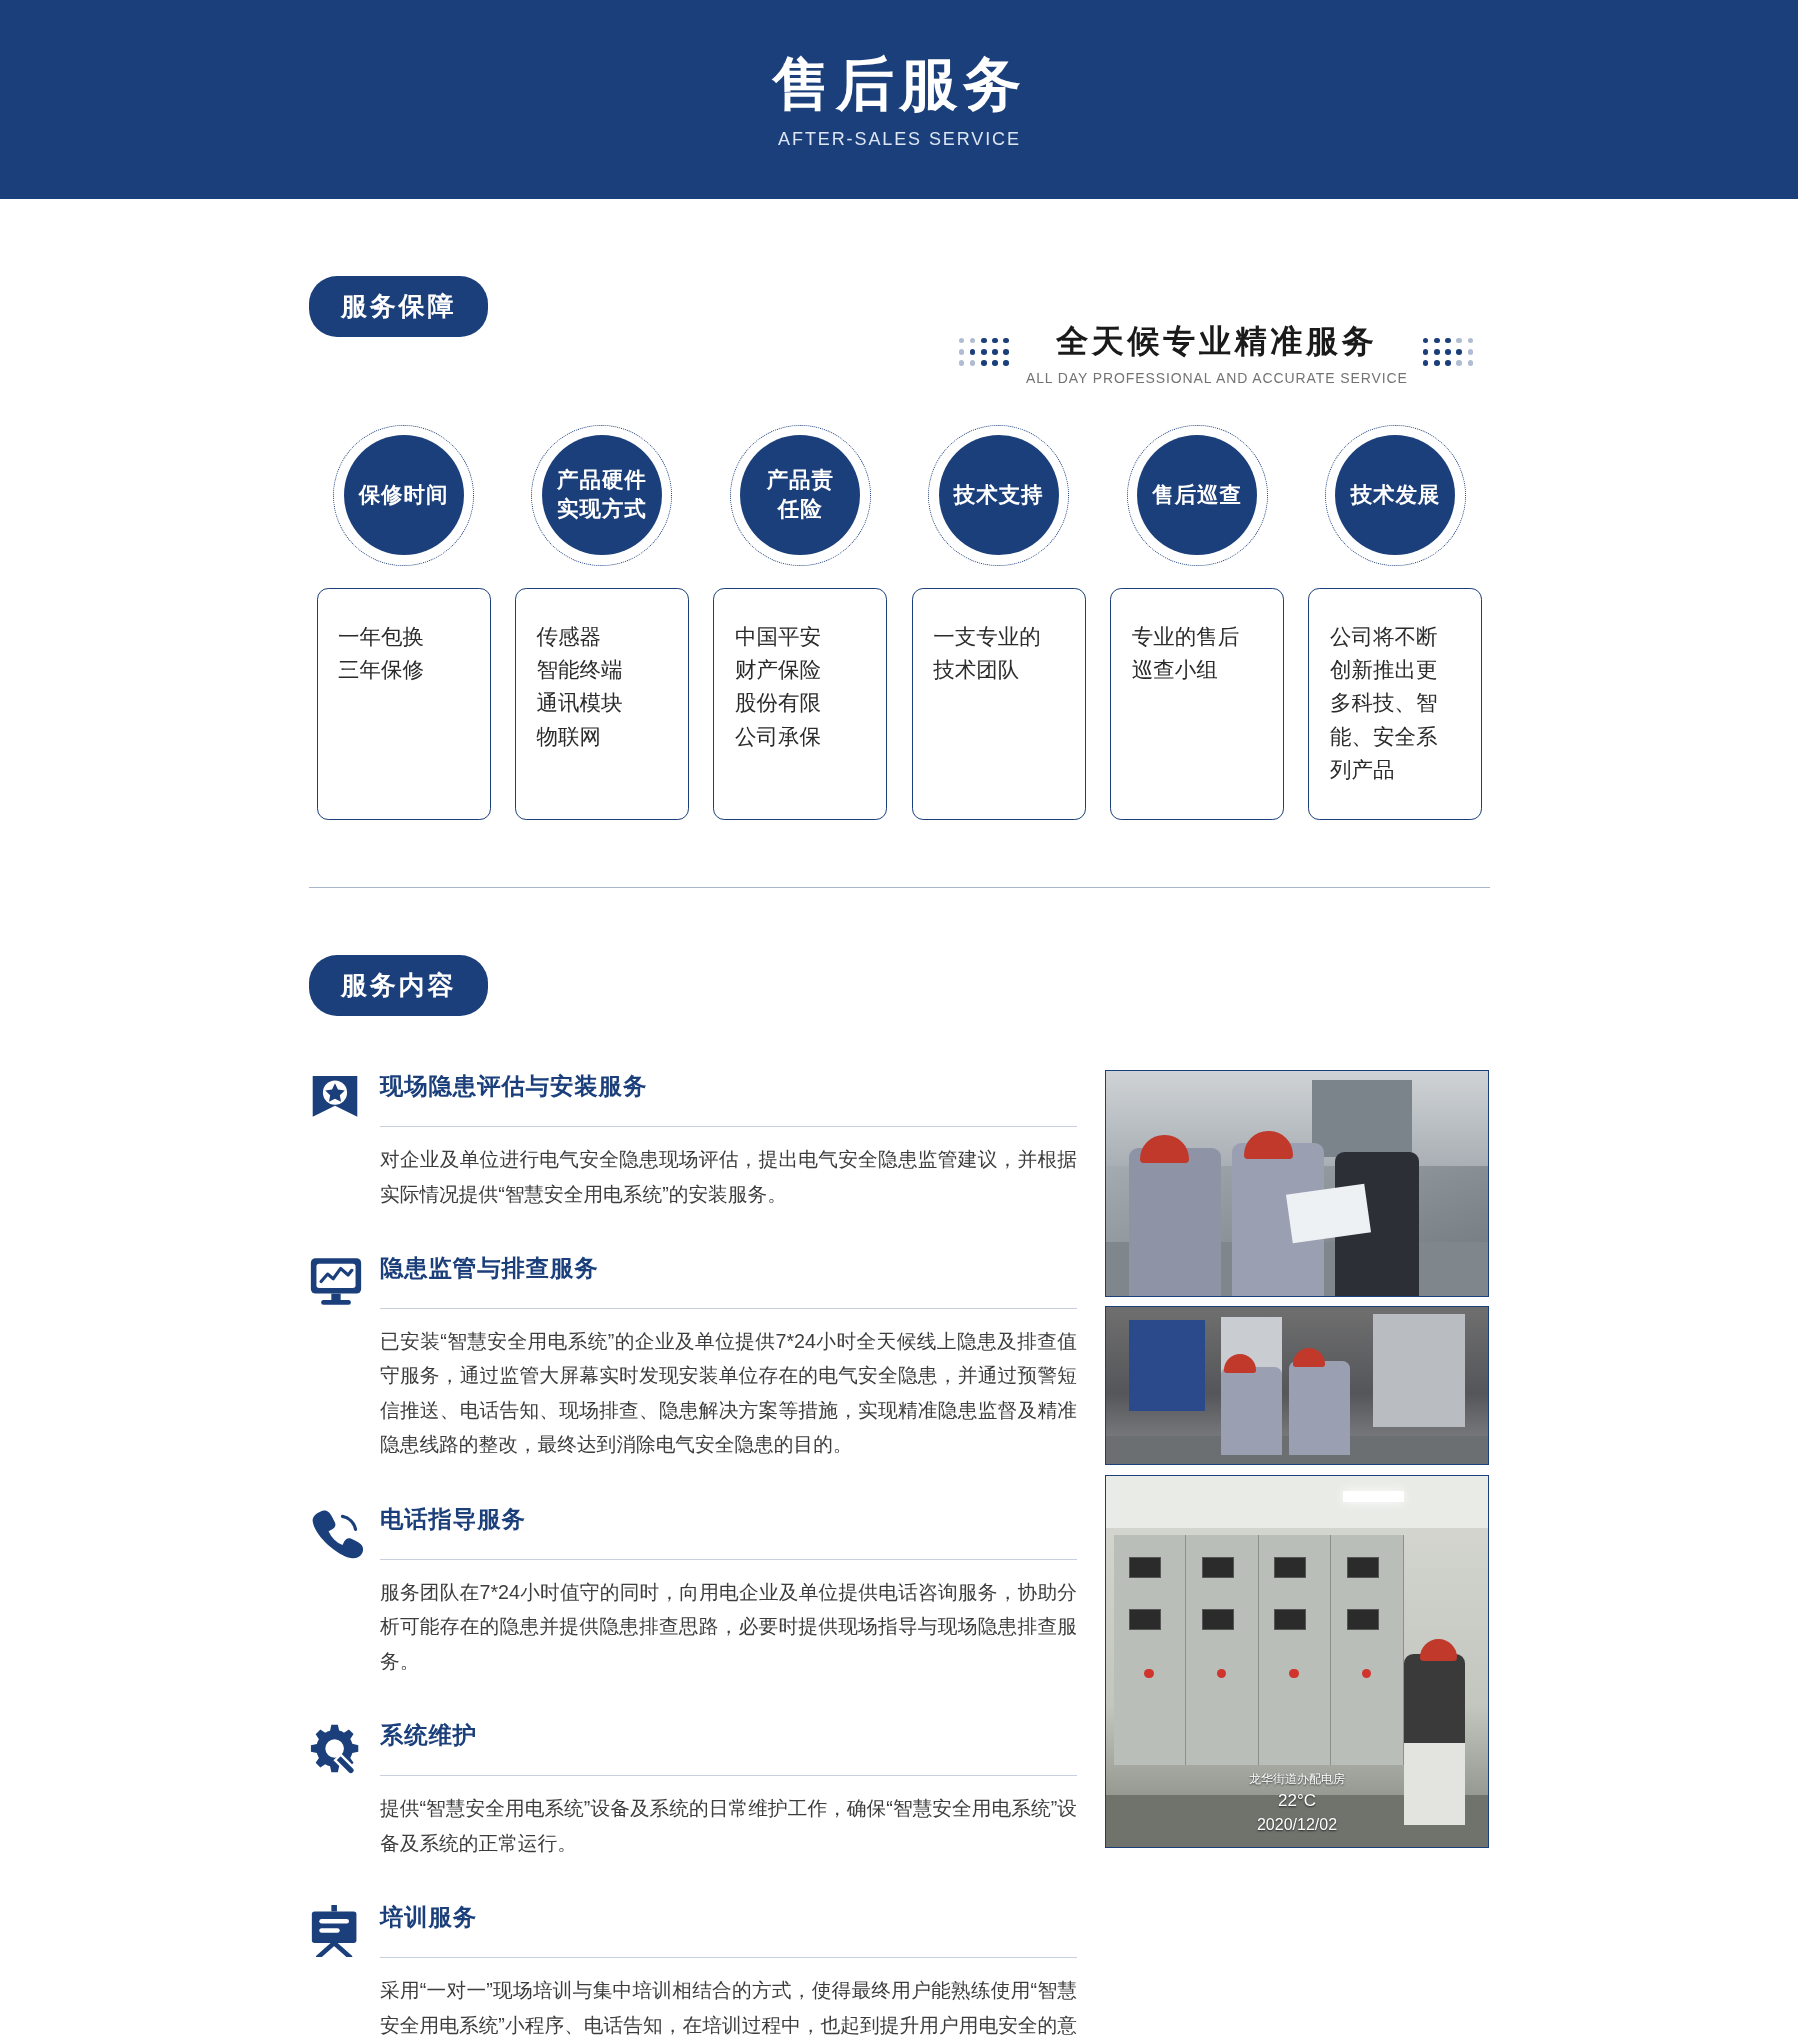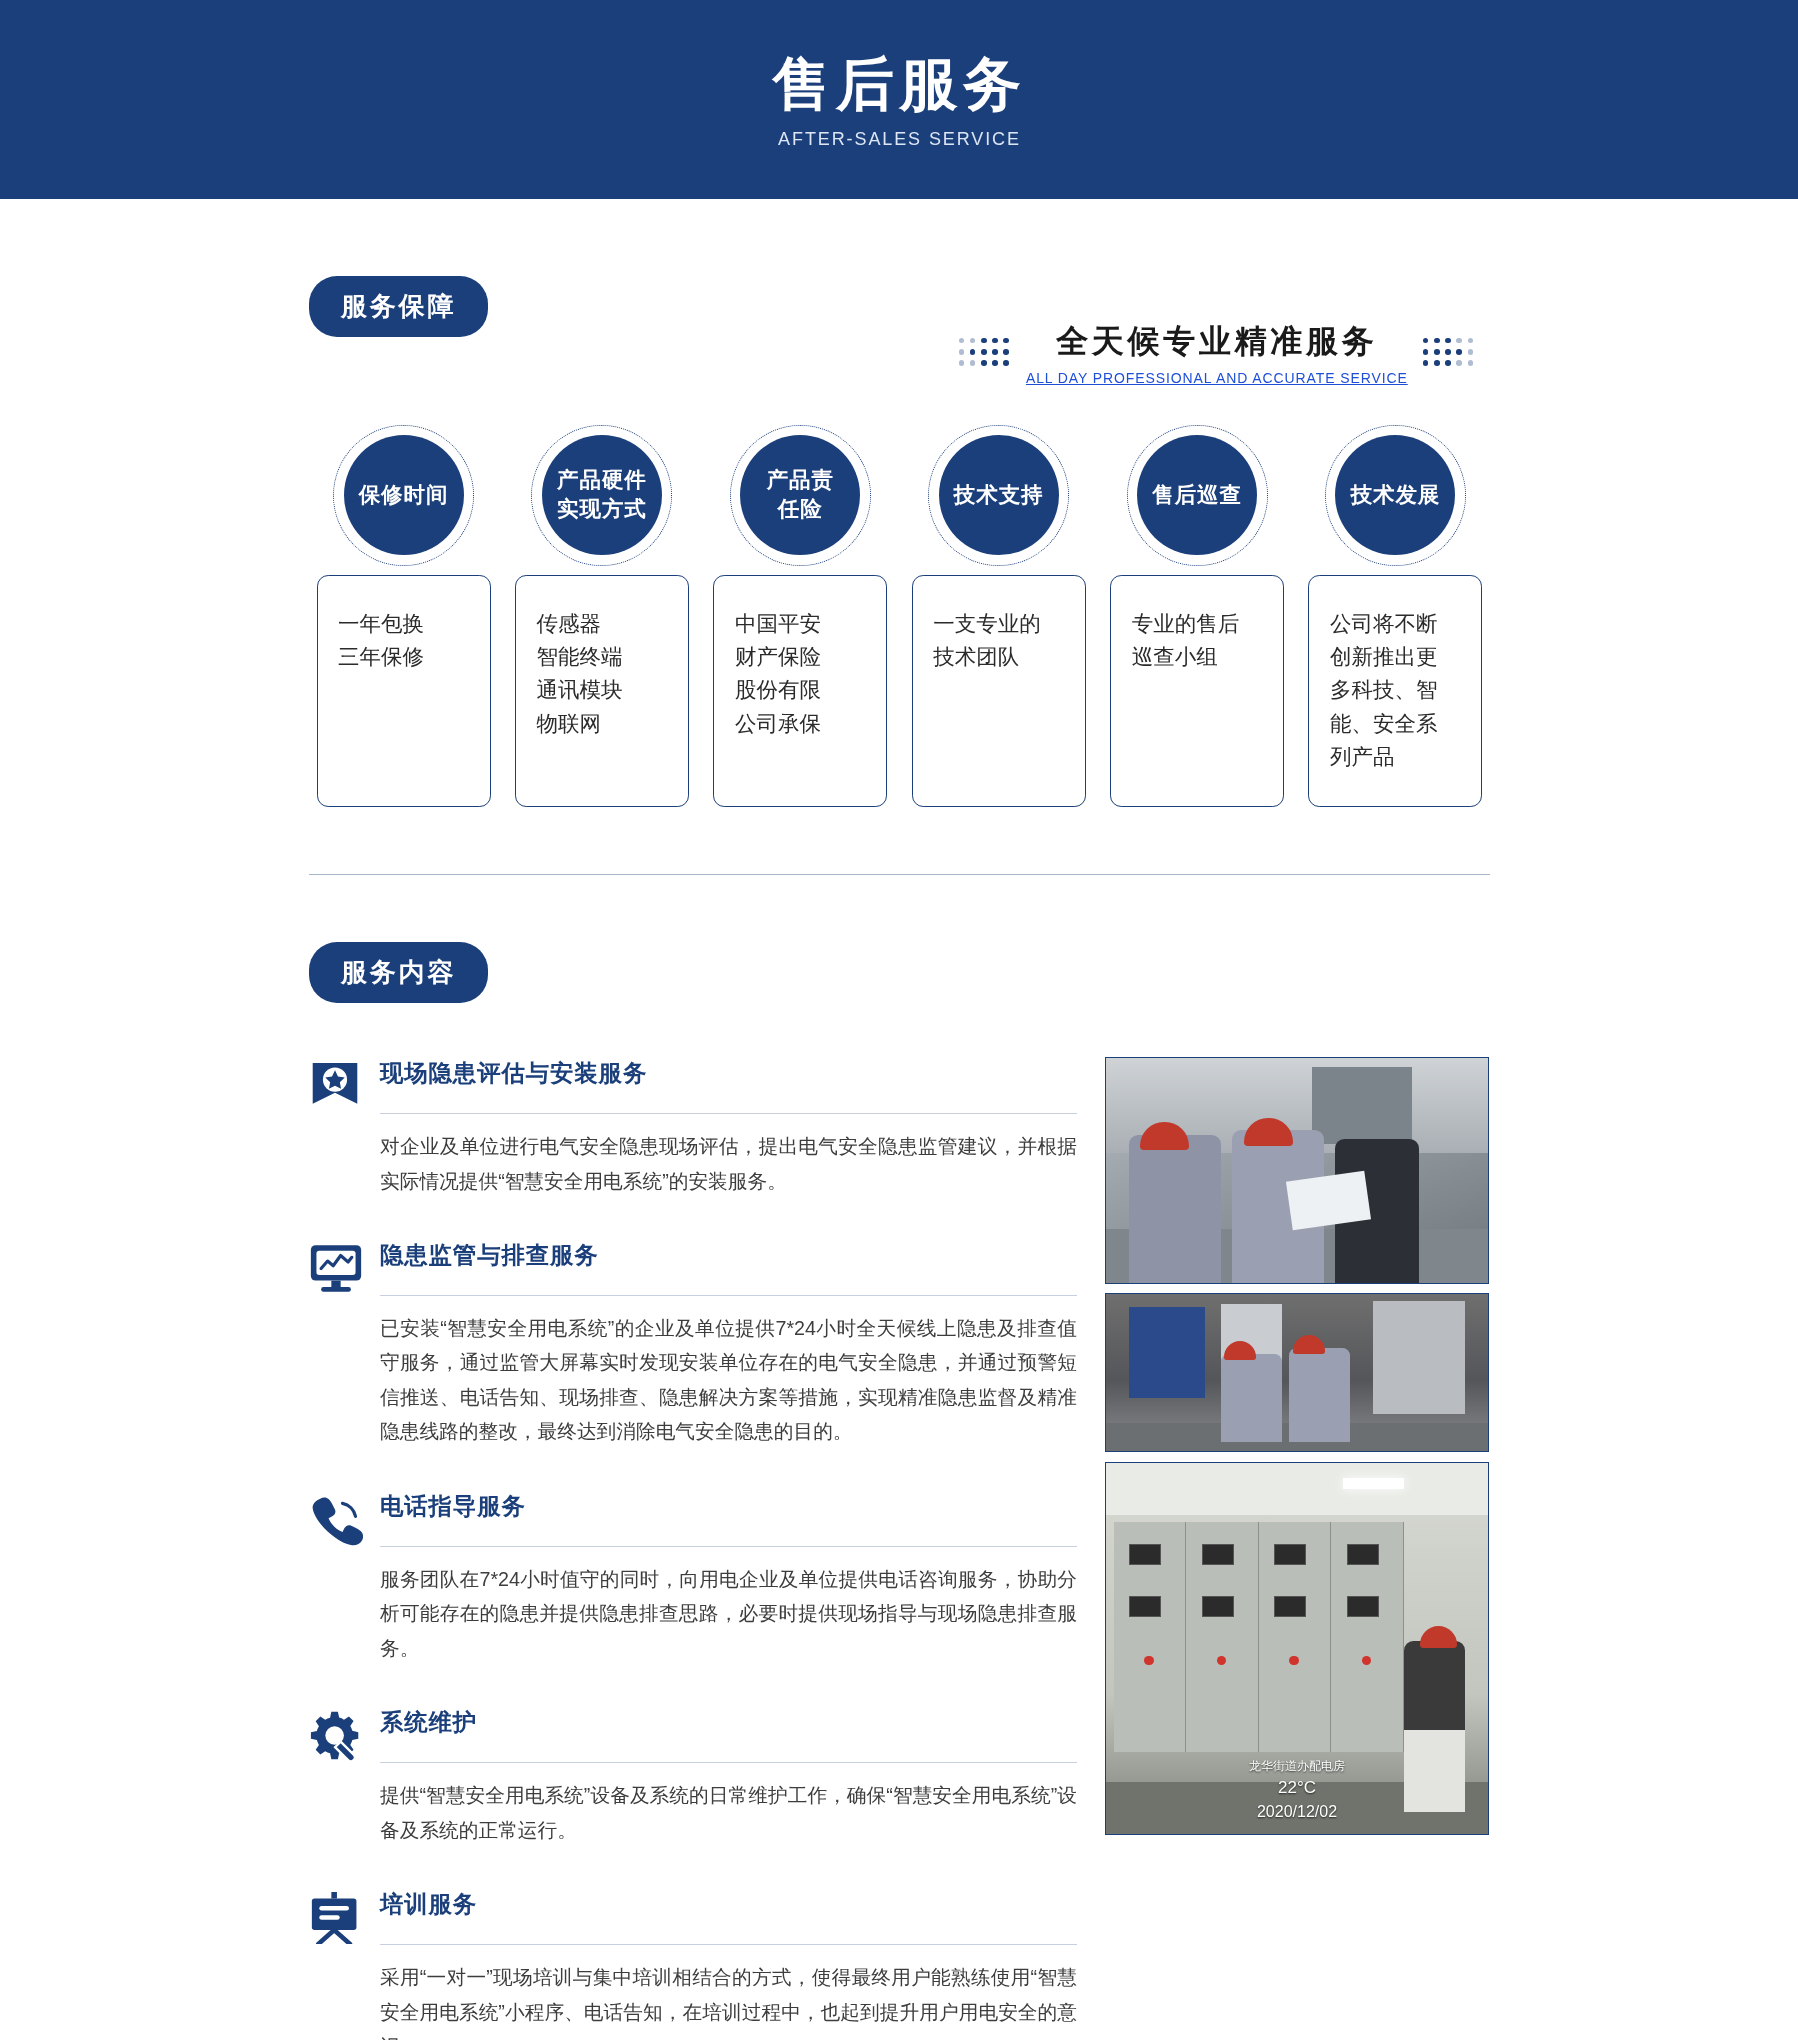--- a/index.html
+++ b/index.html
@@ -82,23 +82,22 @@
   .headline-text { text-align: center; }
   .headline-cn {
     font-size: 32px;
     font-weight: bold;
     letter-spacing: 3.7px;
     color: #1a1a1a;
   }
   .headline-en {
     font-size: 14px;
     letter-spacing: 0.9px;
-    color: #1d4ed8;
+    color: #737373;
     margin-top: 5.6px;
-    text-decoration: underline;
   }
 
   
   .circles {
     display: flex;
     justify-content: space-between;
     align-items: flex-end;
     padding: 0 7.5px;
   }
   .circle-col { width: 174px; display: flex; justify-content: center; }
@@ -120,21 +119,21 @@
     line-height: 1.35;
     letter-spacing: 0.9px;
     white-space: pre-line;
   }
 
   
   .boxes {
     display: flex;
     justify-content: space-between;
     padding: 0 7.5px;
-    margin-top: 9px;
+    margin-top: 22px;
   }
   .box {
     width: 174px;
     min-height: 204px;
     border: 0.9px solid #1b3f7a;
     border-radius: 11.2px;
     padding: 32px 20.6px;
     font-size: 21.5px;
     line-height: 1.55;
     color: #2b2b2b;

